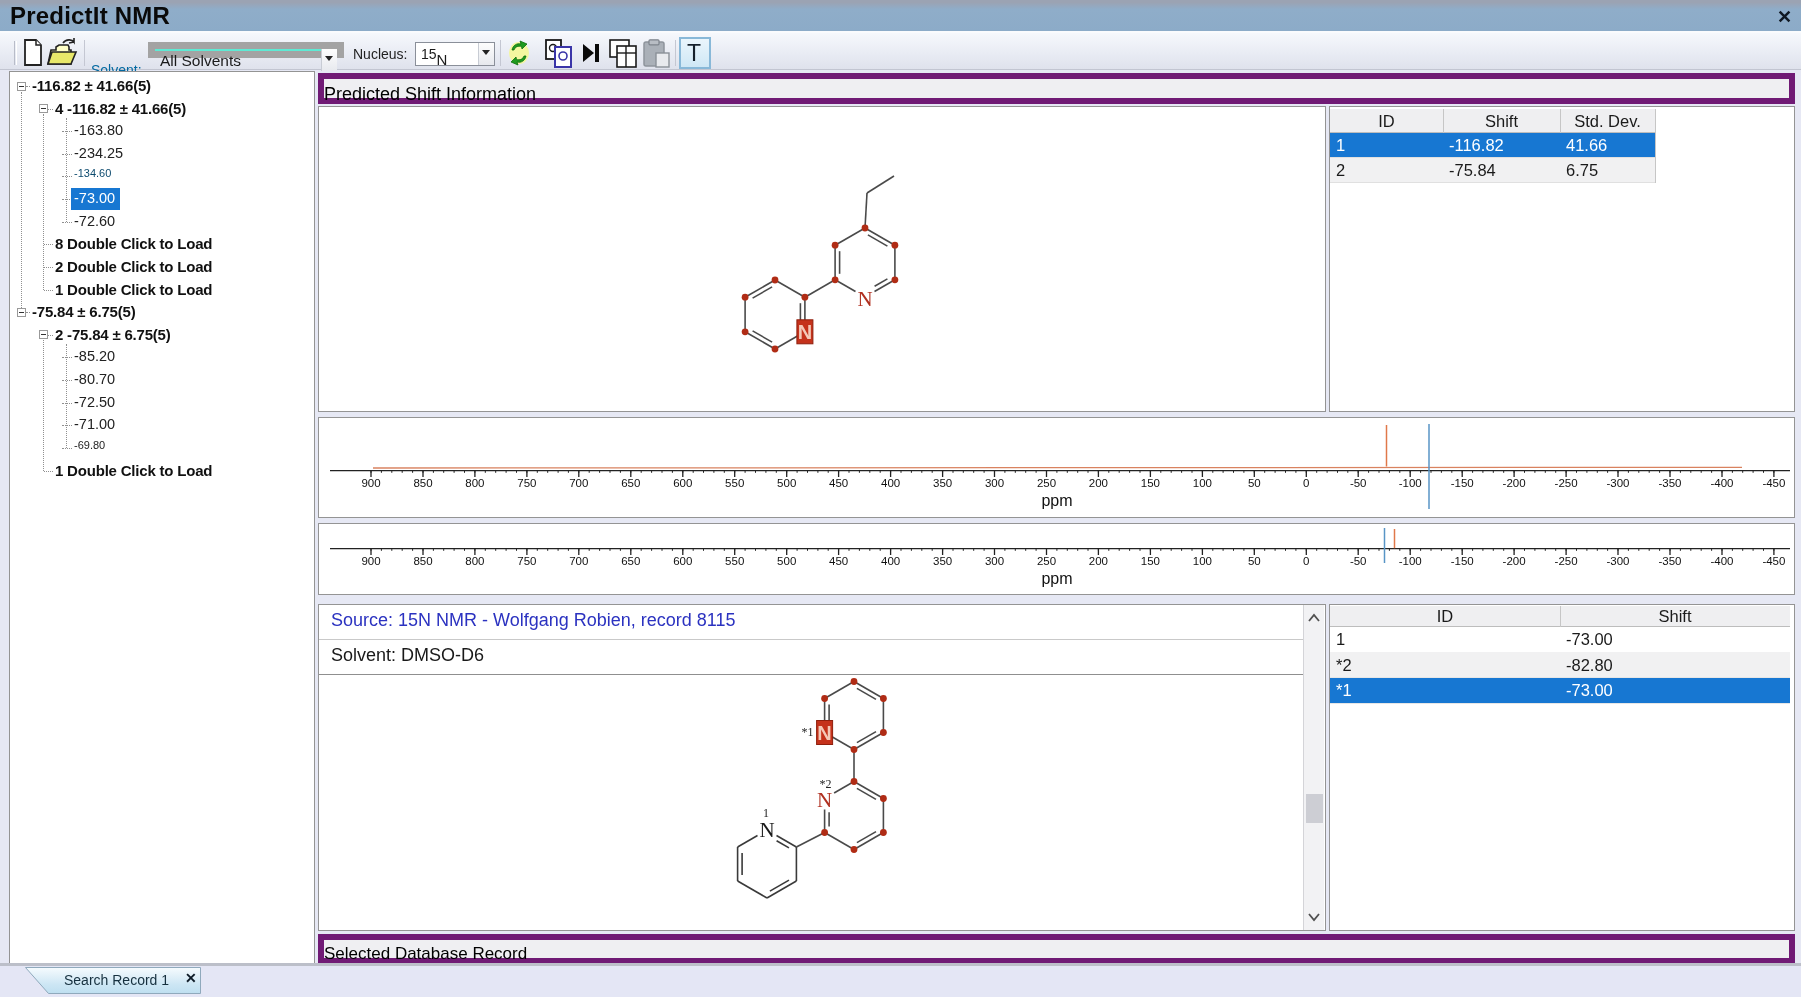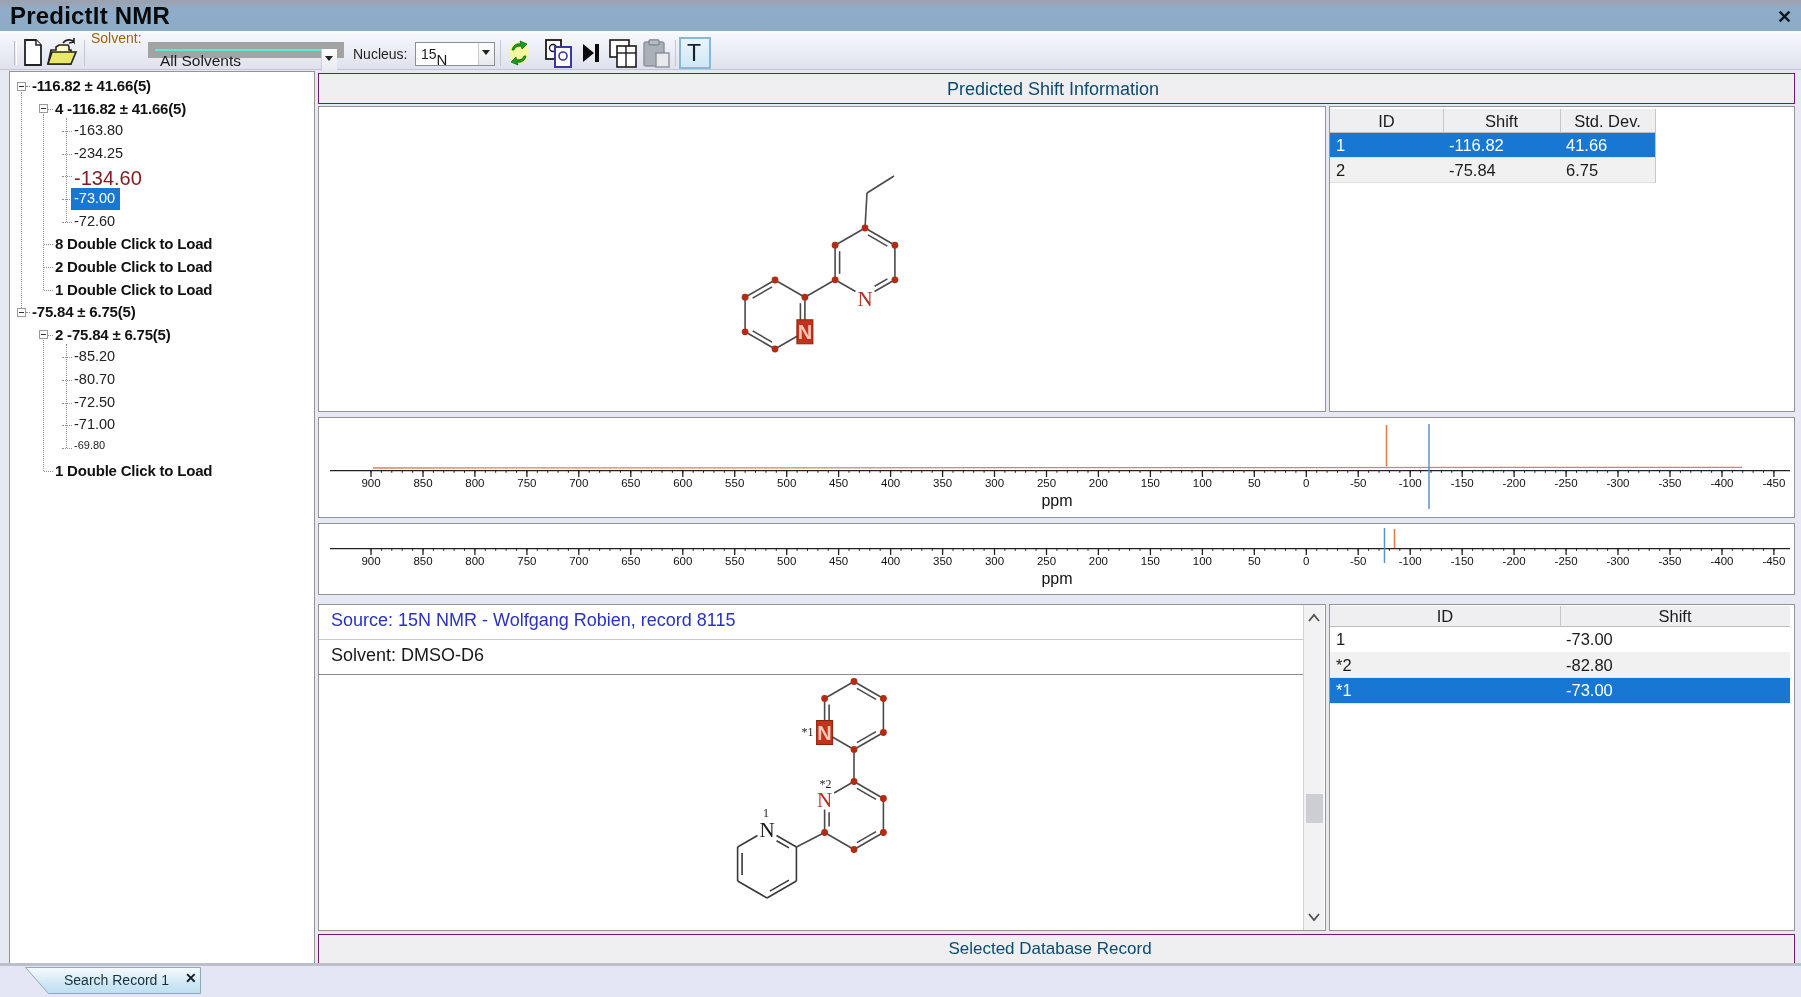--- a/index.html
+++ b/index.html
@@ -1,18 +1,18 @@
 <!DOCTYPE html>
 <html><head><meta charset="utf-8"><style>
 *{margin:0;padding:0;box-sizing:border-box}
 body{font-family:"Liberation Sans",sans-serif;}
 #page{position:relative;width:1801px;height:997px;background:#e6e8f4;overflow:hidden}
 .abs{position:absolute}
 .panel{position:absolute;background:#fff;border:1px solid #949494}
-.hdrbar{position:absolute;background:#efeff2;border:1px solid #701a75;color:#0c4a6e;text-align:center}
+.hdrbar{position:absolute;background:#efeff2;border:6px solid #701a75;color:#000000;}
 .b{font-weight:bold}
 </style></head><body>
 <div id="page">
 
   <div class="abs" style="left:0;top:0;width:1801px;height:31px;background:linear-gradient(#9ba3b3 0%,#9ba3b3 8%,#8fadc9 30%,#8cabc8 100%)"></div>
   <div class="abs" style="left:10px;top:2px;font-size:24px;font-weight:bold;color:#0a0a0a;letter-spacing:0.2px">PredictIt NMR</div>
   <div class="abs" style="left:1777px;top:6px;font-size:18px;font-weight:bold;color:#101822">✕</div>
 
   <div class="abs" style="left:0;top:31px;width:1801px;height:2px;background:#fafbfd"></div>
   <div class="abs" style="left:0;top:33px;width:1801px;height:37px;background:linear-gradient(#f6f8fc,#e9ecf4 55%,#dfe2ec);border-bottom:1px solid #c2c5d1"></div>
@@ -46,21 +46,21 @@
 <rect x="8" y="7" width="19" height="21" fill="#fff" stroke="#1a1a1a" stroke-width="1.6"></rect>
 <line x1="8" y1="14" x2="27" y2="14" stroke="#1a1a1a" stroke-width="1.4"></line>
 <line x1="17" y1="7" x2="17" y2="28" stroke="#1a1a1a" stroke-width="1.4"></line>
     </svg>
     <svg class="abs" style="left:643px;top:39px" width="27" height="29" viewBox="0 0 27 29">
 <rect x="1" y="3" width="20" height="24" rx="2" fill="#aab0b8" stroke="#8e949c" stroke-width="1.5"></rect>
 <rect x="6" y="0.8" width="10" height="5" rx="1" fill="#b8bdc4" stroke="#7e848c" stroke-width="1.2"></rect>
 <rect x="13" y="14" width="13" height="14" fill="#e8eaee" stroke="#8a9098" stroke-width="1.4"></rect>
     </svg>
   <div class="abs" style="left:84px;top:40px;width:1px;height:26px;background:#c4c7d2"></div>
-  <div class="abs" style="left:91px;top:30px;font-size:14px;color:#a16207">Solvent:</div>
+  <div class="abs" style="left:91px;top:62px;font-size:14px;color:#0369a1">Solvent:</div>
   <div class="abs" style="left:148px;top:42px;width:196px;height:16px;background:#5eead4;border:7px solid #a3a3a3">
      <span style="position:absolute;left:5px;top:3px;font-size:15.5px;color:#1a1a1a">All Solvents</span>
      <span style="position:absolute;right:0;top:0;width:16px;height:22px;background:linear-gradient(#fdfdfd,#e7e9ee);border-left:1px solid #c8ccd4"></span>
      <span style="position:absolute;right:4px;top:7px;width:0;height:0;border-left:4px solid transparent;border-right:4px solid transparent;border-top:5px solid #222"></span>
   </div>
   <div class="abs" style="left:353px;top:46px;font-size:14px;color:#1f1f1f">Nucleus:</div>
   <div class="abs" style="left:415px;top:42px;width:80px;height:24px;background:#fff;border:1px solid #8a8f99">
      <span style="position:absolute;left:5px;top:3px;font-size:15px;color:#1a1a1a"><sup style="font-size:14px">15</sup>N</span>
      <span style="position:absolute;right:0;top:0;width:16px;height:22px;background:linear-gradient(#fdfdfd,#e7e9ee);border-left:1px solid #c8ccd4"></span>
      <span style="position:absolute;right:4px;top:7px;width:0;height:0;border-left:4px solid transparent;border-right:4px solid transparent;border-top:5px solid #222"></span>
@@ -79,21 +79,21 @@
     <div class="abs" style="left:66px;top:344px;height:103.92000000000002px;border-left:1px dotted #909090"></div>
     <div class="abs" style="left:26px;top:86px;width:4px;border-top:1px dotted #909090"></div>
     <div class="abs b" style="left:32px;top:77px;font-size:15px;color:#111;letter-spacing:-0.2px;white-space:nowrap">-116.82 ± 41.66(5)</div>
     <div class="abs" style="left:44px;top:109px;width:9px;border-top:1px dotted #909090"></div>
     <div class="abs b" style="left:55px;top:100px;font-size:15px;color:#111;letter-spacing:-0.2px;white-space:nowrap">4 -116.82 ± 41.66(5)</div>
     <div class="abs" style="left:62px;top:131px;width:10px;border-top:1px dotted #909090"></div>
     <div class="abs" style="left:74px;top:122px;font-size:14.5px;color:#222">-163.80</div>
     <div class="abs" style="left:62px;top:154px;width:10px;border-top:1px dotted #909090"></div>
     <div class="abs" style="left:74px;top:145px;font-size:14.5px;color:#222">-234.25</div>
     <div class="abs" style="left:62px;top:176px;width:10px;border-top:1px dotted #909090"></div>
-    <div class="abs" style="left:74px;top:167px;font-size:20px;color:#7f1d1d">-134.60</div>
+    <div class="abs" style="left:74px;top:167px;font-size:11px;color:#0c4a6e">-134.60</div>
     <div class="abs" style="left:62px;top:199px;width:10px;border-top:1px dotted #909090"></div>
     <div class="abs" style="left:71px;top:188px;width:49px;height:22px;background:#1777d2"></div>
     <div class="abs" style="left:74px;top:190px;font-size:14.5px;color:#fff">-73.00</div>
     <div class="abs" style="left:62px;top:222px;width:10px;border-top:1px dotted #909090"></div>
     <div class="abs" style="left:74px;top:213px;font-size:14.5px;color:#222">-72.60</div>
     <div class="abs" style="left:44px;top:244px;width:9px;border-top:1px dotted #909090"></div>
     <div class="abs b" style="left:55px;top:235px;font-size:15px;color:#111;letter-spacing:-0.2px;white-space:nowrap">8 Double Click to Load</div>
     <div class="abs" style="left:44px;top:267px;width:9px;border-top:1px dotted #909090"></div>
     <div class="abs b" style="left:55px;top:258px;font-size:15px;color:#111;letter-spacing:-0.2px;white-space:nowrap">2 Double Click to Load</div>
     <div class="abs" style="left:44px;top:290px;width:9px;border-top:1px dotted #909090"></div>

